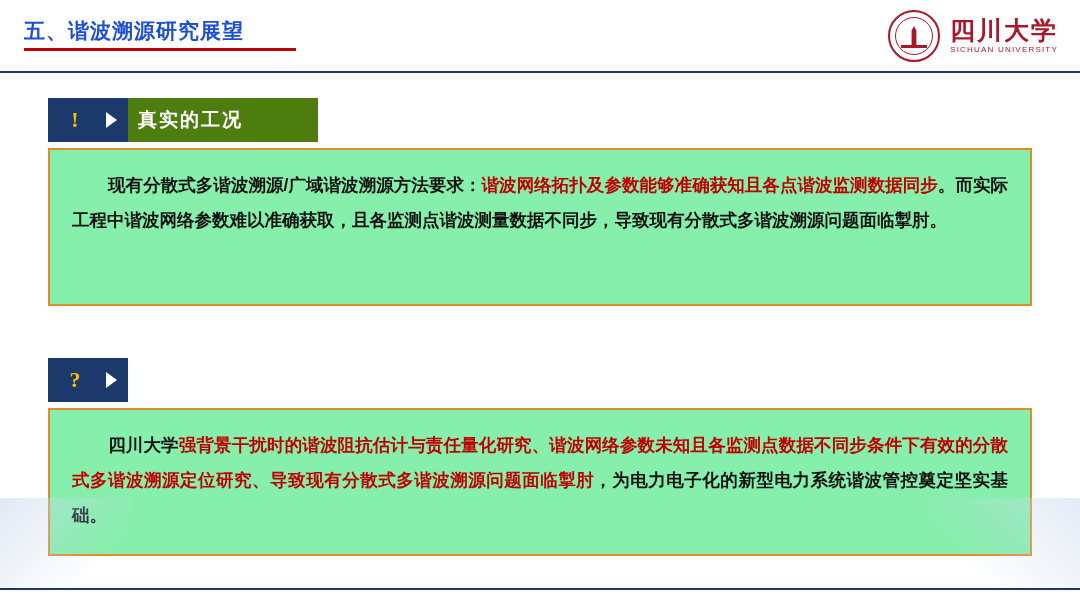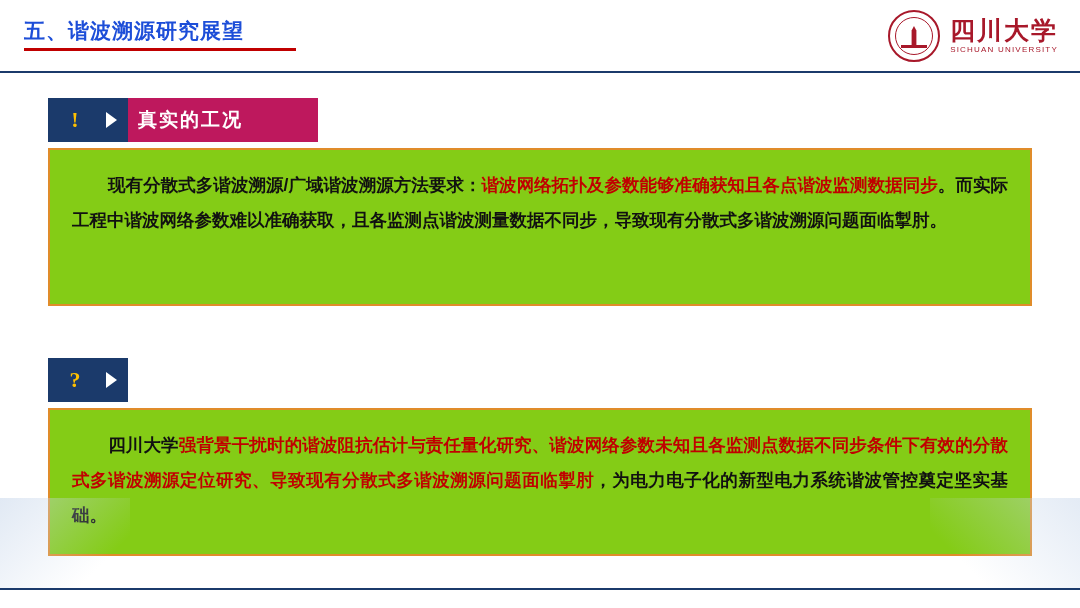--- a/index.html
+++ b/index.html
@@ -158,36 +158,36 @@
     top: 50%;
     transform: translateY(-50%);
     width: 0;
     height: 0;
     border-top: 8px solid transparent;
     border-bottom: 8px solid transparent;
     border-left: 11px solid #ffffff;
   }
   .tag-label {
     flex: 1;
-    background: #be185d;
+    background: #4d7c0f;
     color: #ffffff;
     font-size: 19px;
     font-weight: bold;
     letter-spacing: 2px;
     display: flex;
     align-items: center;
     padding-left: 10px;
   }
 
   .body-box {
     margin-top: 6px;
     border: 2px solid #e08c2a;
     box-sizing: border-box;
     padding: 18px 22px 4px 22px;
-    background: #84cc16;
+    background: #86efac;
   }
   #section-1 .body-box { height: 158px; }
   #section-2 .body-box { height: 148px; }
 
   .para {
     font-size: 17.5px;
     line-height: 35px;
     color: #111111;
     font-weight: bold;
     text-align: justify;

